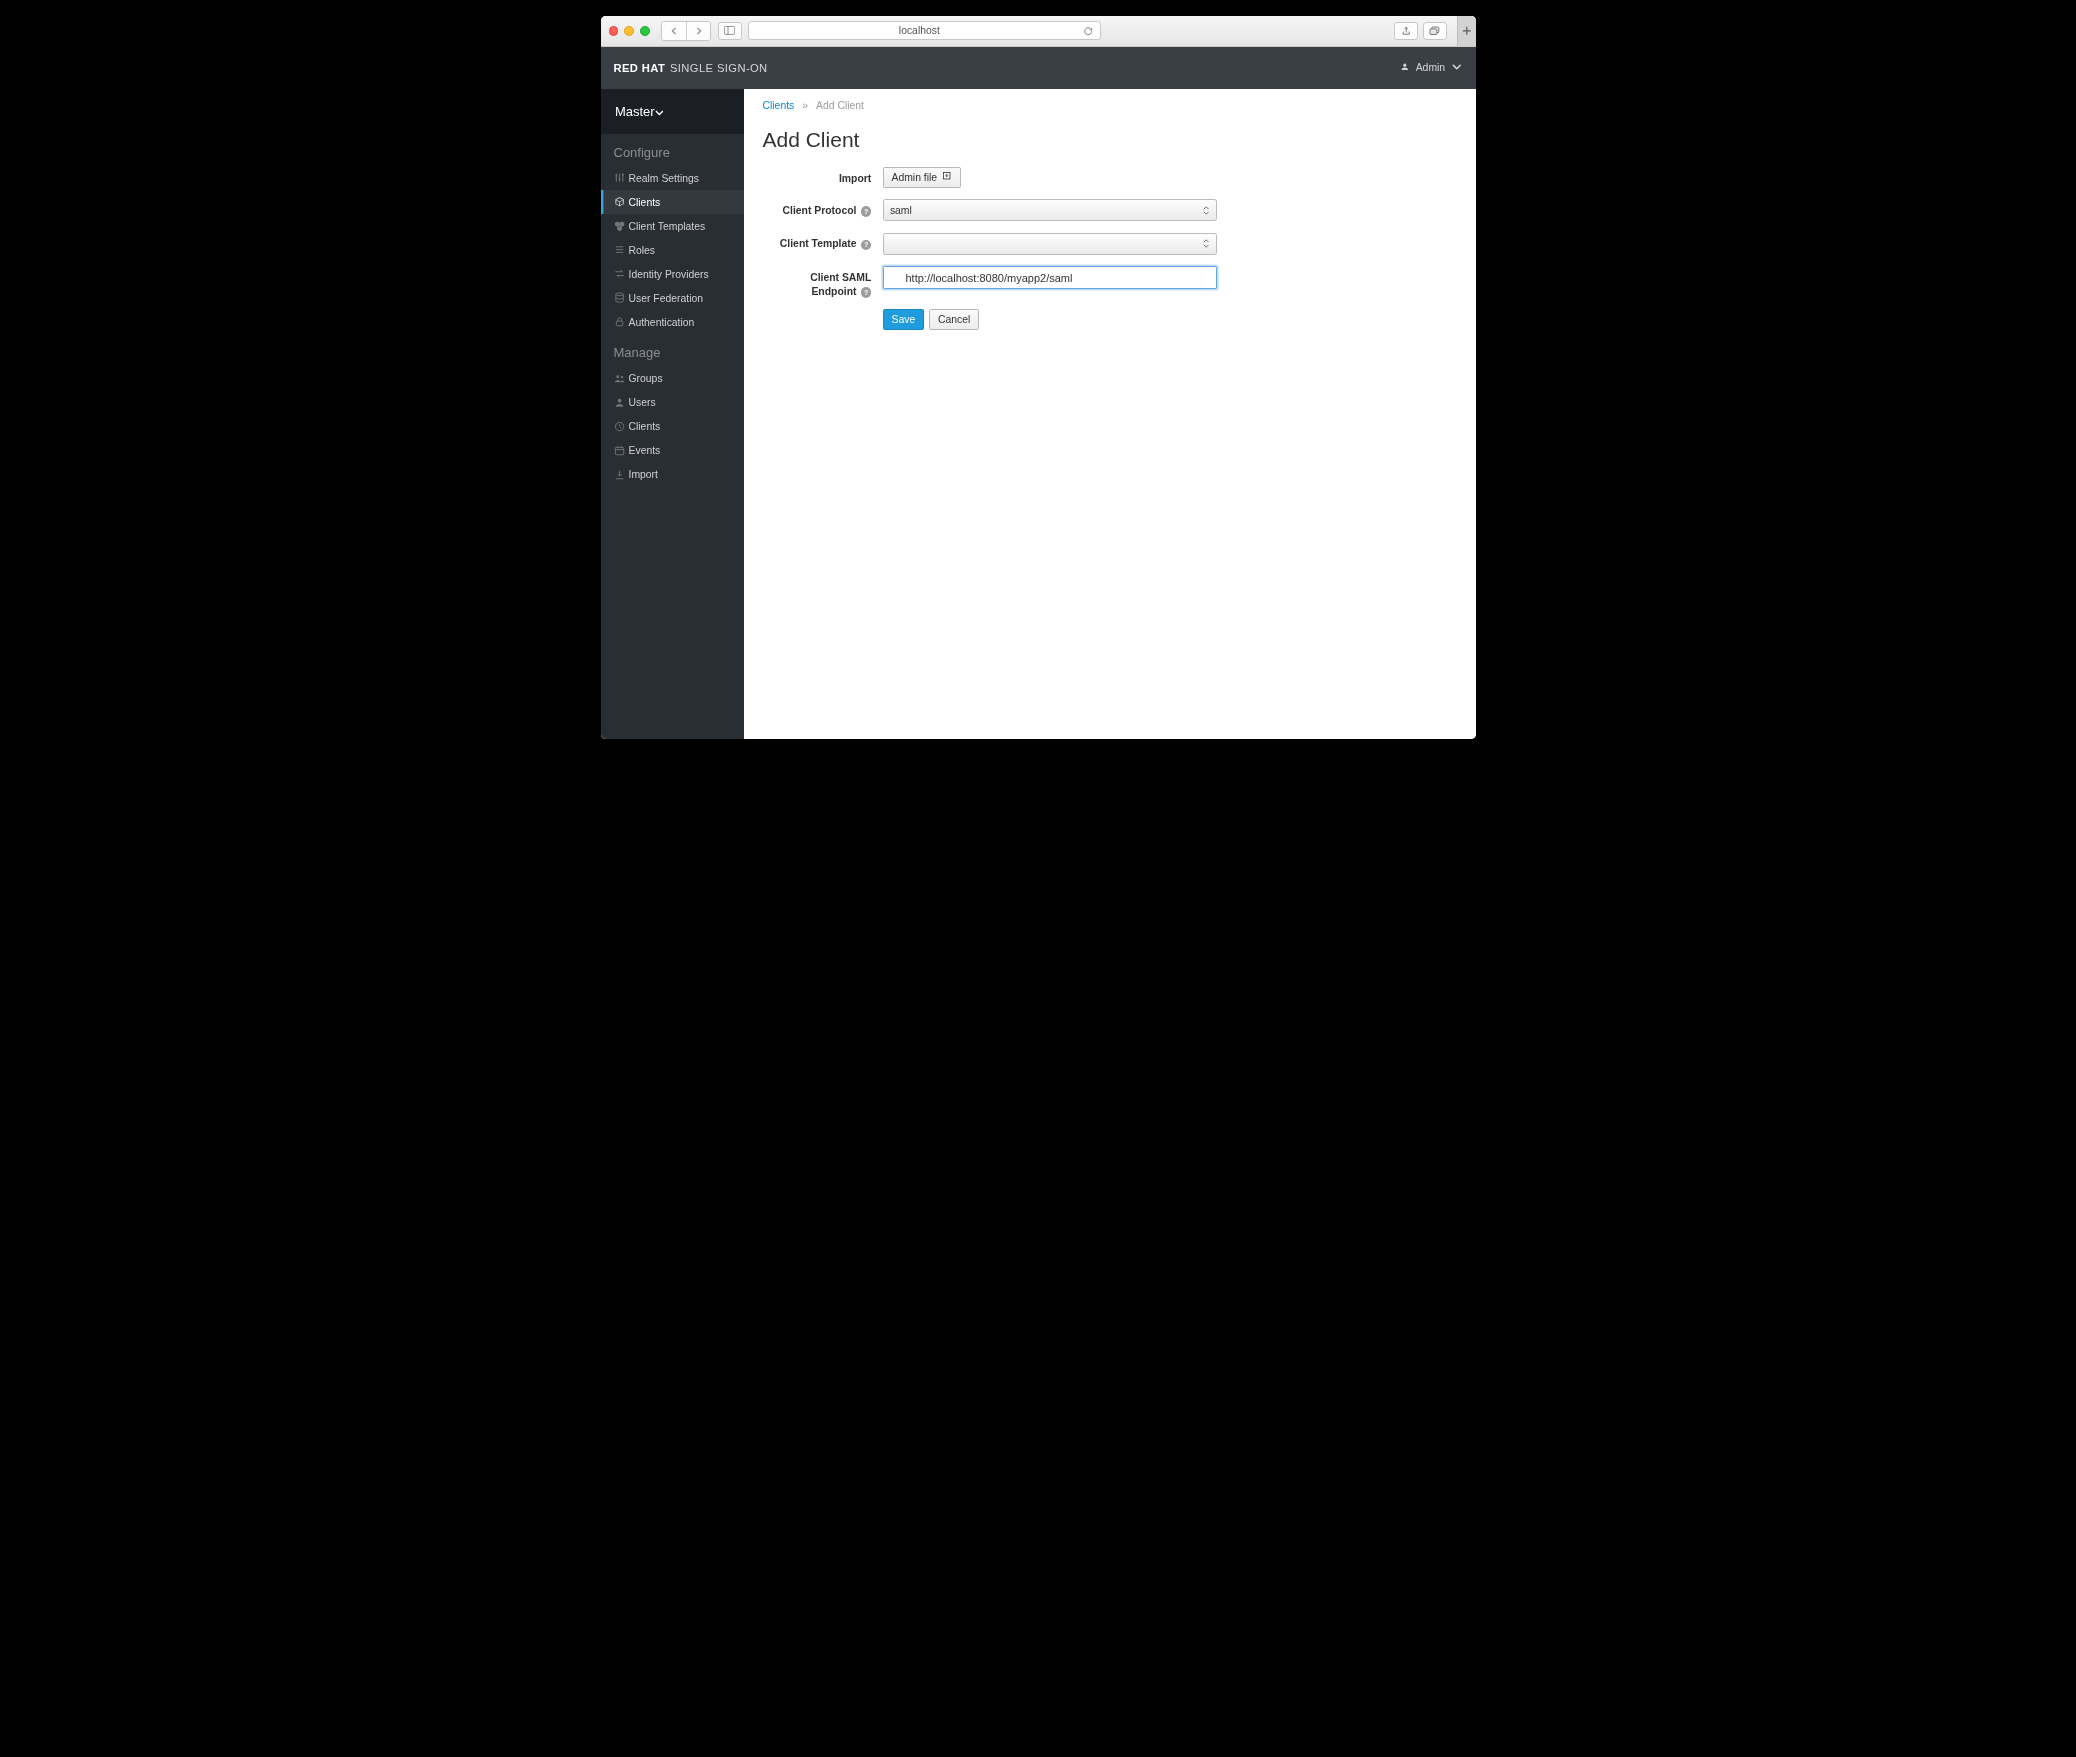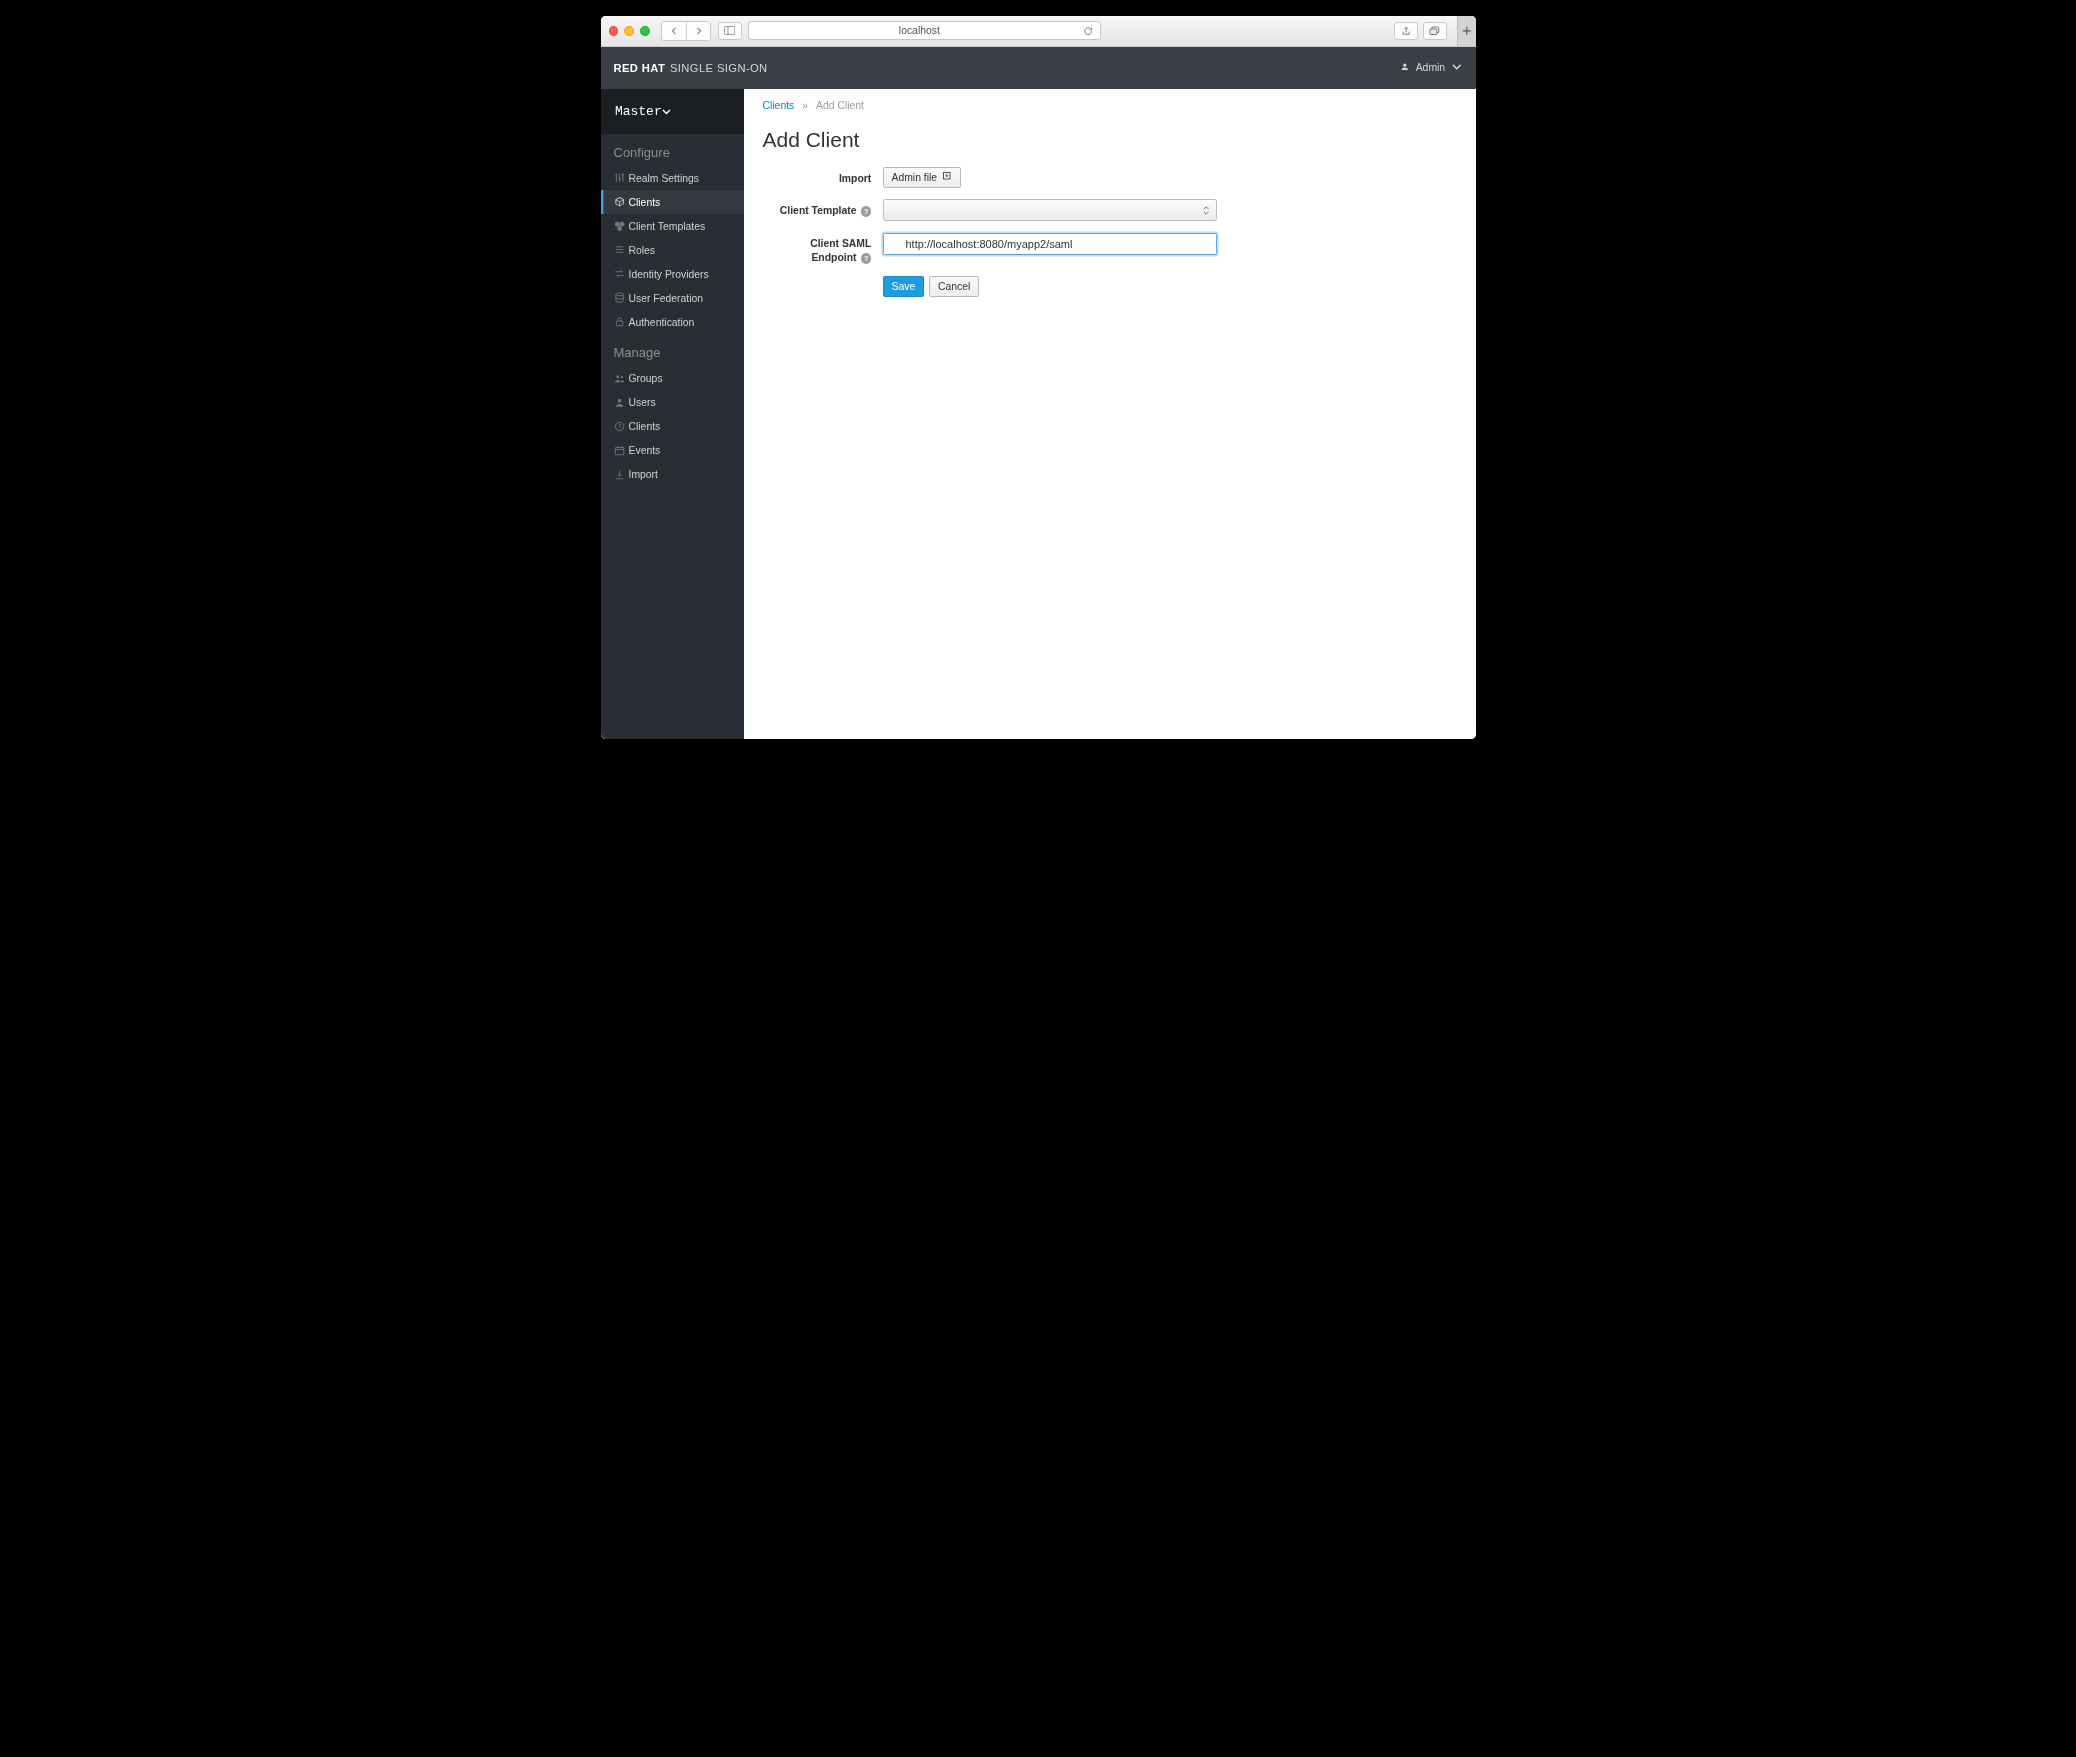--- a/index.html
+++ b/index.html
@@ -67,21 +67,21 @@
   .user-menu { display:flex; align-items:center; gap:6.4px; color:#d7d7d7; font-size:10.4px;}
   .user-menu svg { width:9.6px; height:9.6px; }
 
   
   .app-body { display:flex; min-height: 650px; background:#fff;}
   .side {
     width:143px; background:#292e34; color:#c7c7c7; display:flex; flex-direction:column;
   }
   .realm-switch {
     height:45px; background:#1b1f23; color:#fff; display:flex; align-items:center;
-    justify-content:flex-start; padding:0 14.4px; font-size:13px; font-weight:300;font-family:Liberation Mono, monospace;
+    justify-content:flex-start; padding:0 14.4px; font-size:13px; font-weight:300;
   }
   .section-label { padding:11.2px 13px 6.4px; font-size:13px; color:#8b8d8f;}
   .nav-item {
     display:flex; align-items:center; gap:2px; height:24px; padding:0 13px;
     font-size:10.4px; color:#d1d1d1; cursor:pointer;
   }
   .nav-item.active { background:#33393f; color:#fff; box-shadow: inset 2.4px 0 0 #39a5dc;}
   .nav-icon { width:13px; display:flex; justify-content:center; color:#72767b;}
   .nav-item.active .nav-icon { color:#d1d1d1;}
 
@@ -354,20 +354,39 @@
               <svg viewBox="0 0 24 24">
                   <rect x="4" y="4" width="16" height="16" fill="none" stroke="currentColor" stroke-width="2"></rect>
                   <path d="M12 7v7m-3-3 3 3 3-3" fill="none" stroke="currentColor" stroke-width="2"></path>
                 </svg>
             </span>
           </button>
         </div>
       </div>
 
 
+      <div class="form-row">
+        <div class="form-label">
+          <span>Client Protocol</span>
+          <span class="help-icon">?</span>
+        </div>
+        <div class="form-control-wrap">
+          <div class="select">
+            <span>saml</span>
+            <span class="stepper">
+              <svg viewBox="0 0 8 5">
+                  <path d="M1 4l3-3 3 3" fill="none" stroke="currentColor"></path>
+                </svg>
+              <svg viewBox="0 0 8 5">
+                  <path d="M1 1l3 3 3-3" fill="none" stroke="currentColor"></path>
+                </svg>
+            </span>
+          </div>
+        </div>
+      </div>
 
       <div class="form-row">
         <div class="form-label">
           <span>Client Template</span>
           <span class="help-icon">?</span>
         </div>
         <div class="form-control-wrap">
           <div class="select">
             <span></span>
             <span class="stepper">

